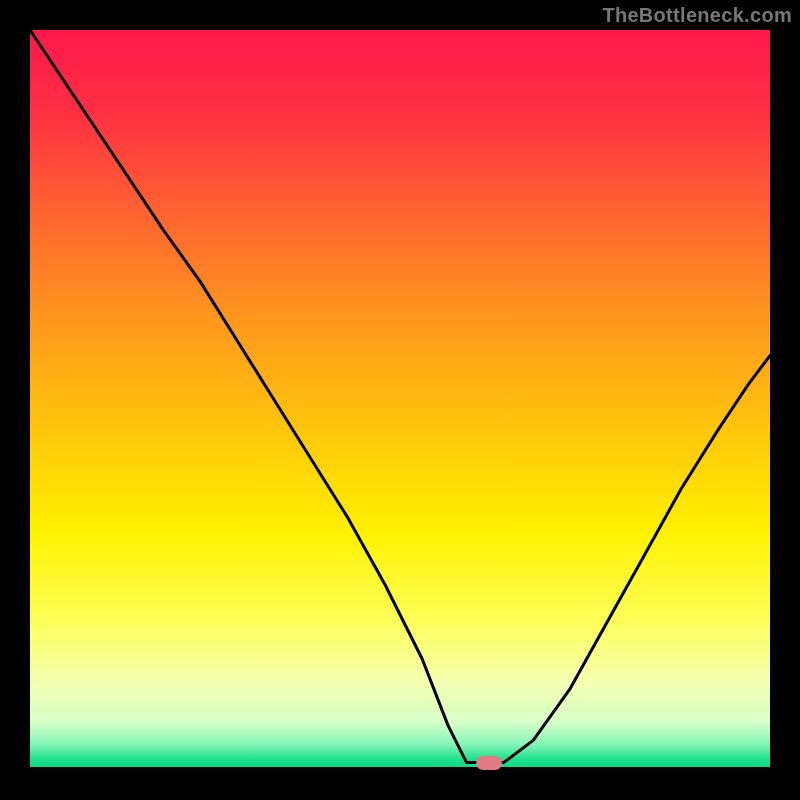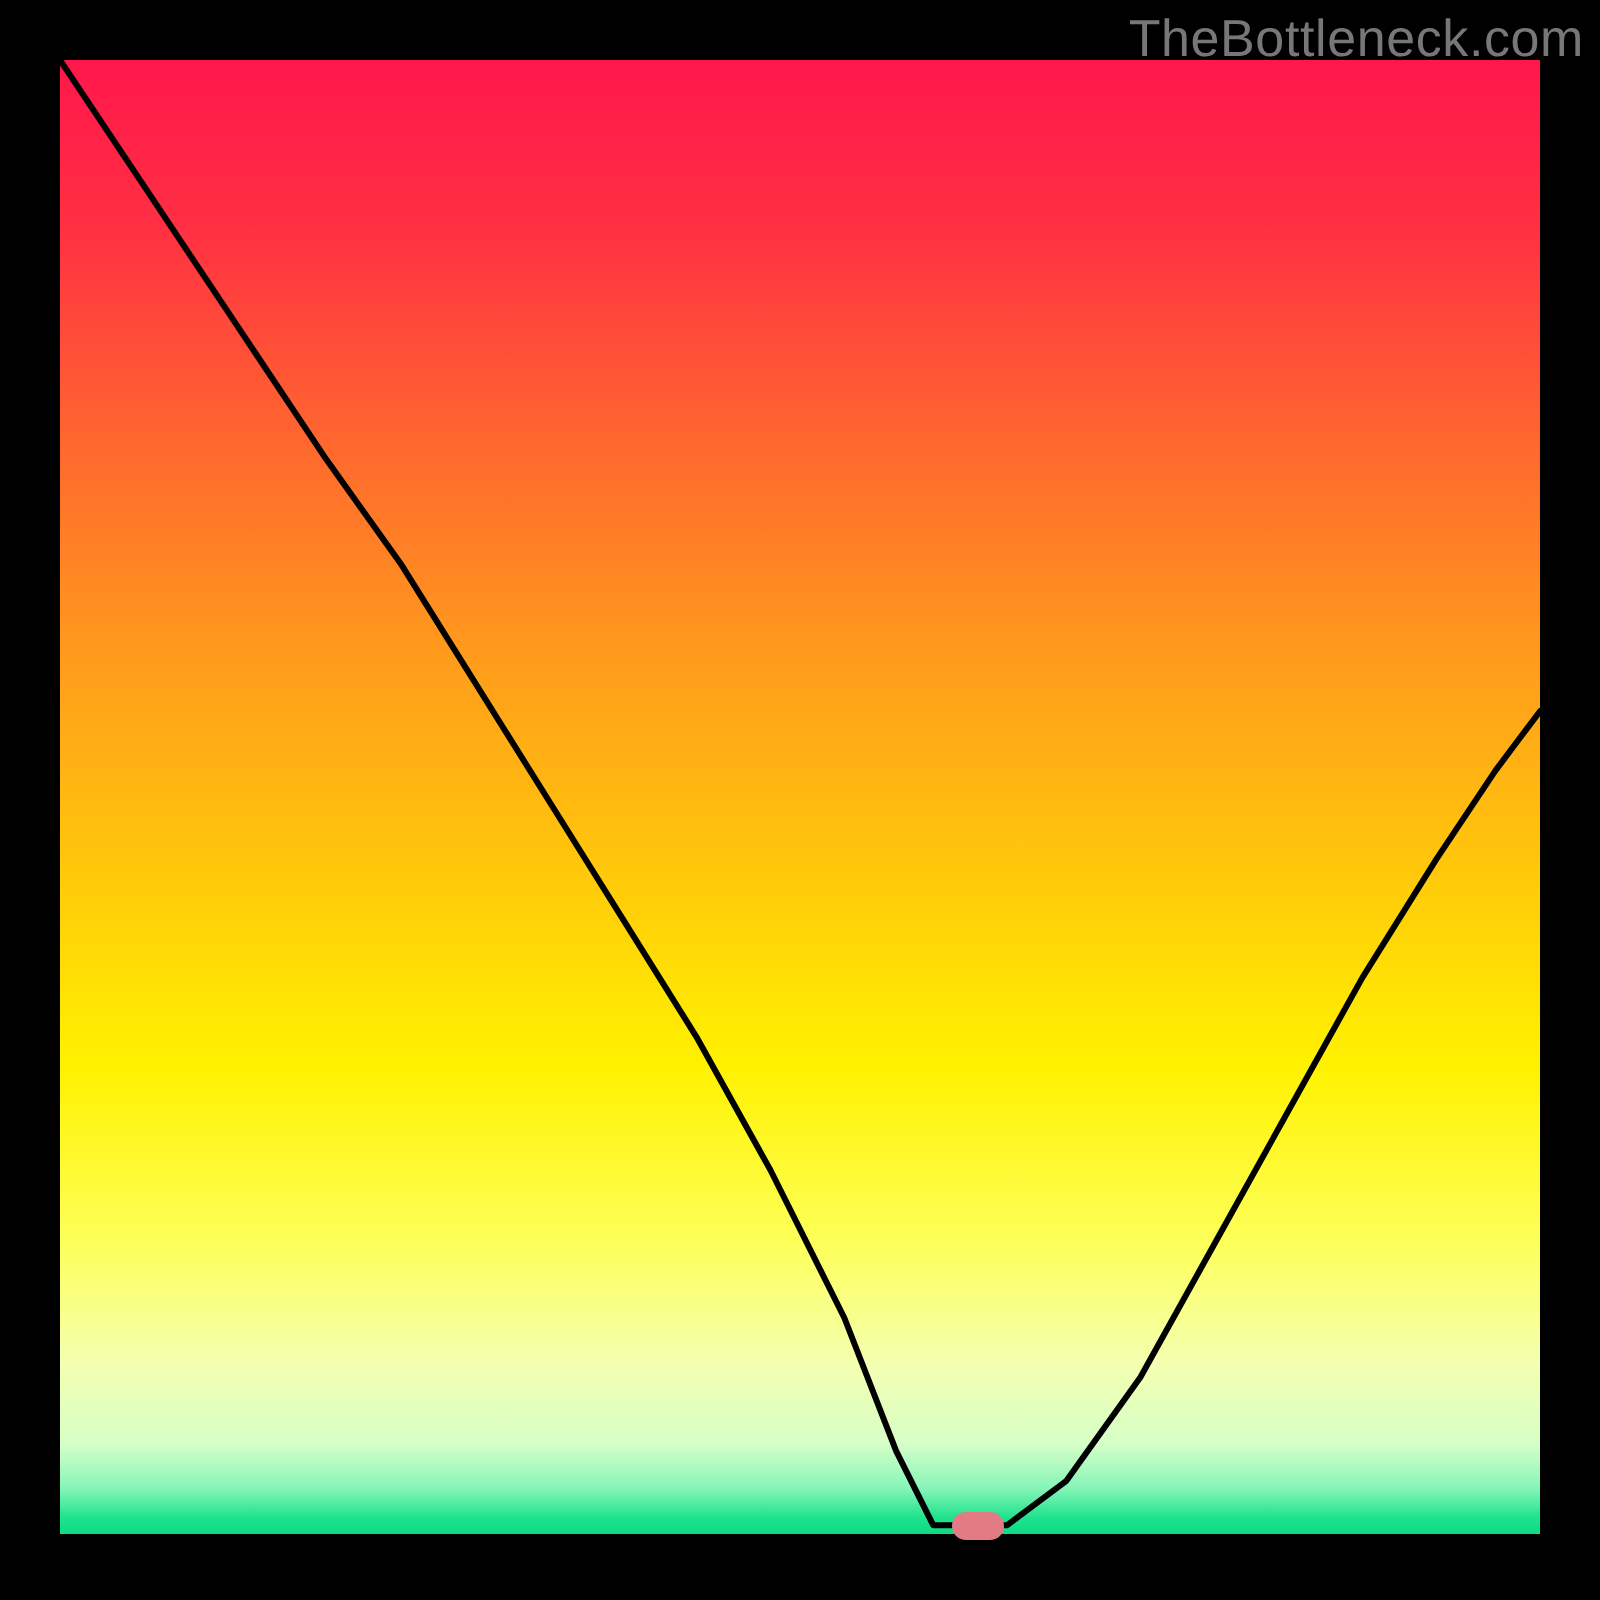--- a/index.html
+++ b/index.html
@@ -14,22 +14,22 @@
     position: relative;
     width: 800px;
     height: 800px;
     background: #000;
   }
   .watermark {
     position: absolute;
     top: 4px;
     right: 8px;
     color: #777;
-    font-size: 26px;
-    font-weight: 400;
+    font-size: 20px;
+    font-weight: 700;
     letter-spacing: 0.3px;
     z-index: 10;
   }
   .plot-area {
     position: absolute;
     left: 30px;
     top: 30px;
     width: 740px;
     height: 740px;
     overflow: hidden;

